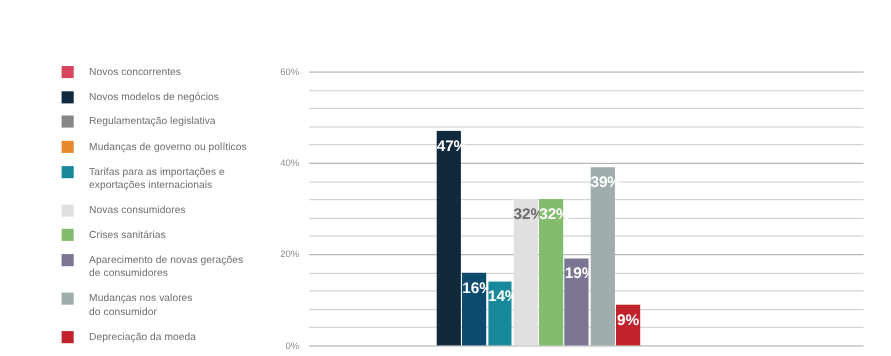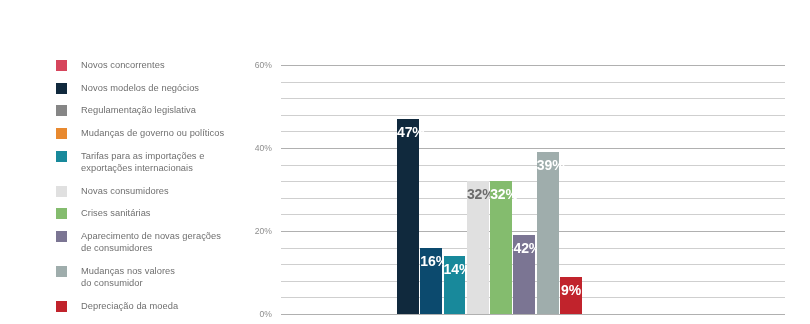--- a/index.html
+++ b/index.html
@@ -190,21 +190,21 @@
         <div class="bar" style="height: 58.1px; background: rgb(24, 137, 155);">
           <span class="bar-value">14%</span>
         </div>
         <div class="bar" style="height: 132.8px; background: rgb(224, 224, 224);">
           <span class="bar-value dark">32%</span>
         </div>
         <div class="bar" style="height: 132.8px; background: rgb(132, 188, 110);">
           <span class="bar-value">32%</span>
         </div>
         <div class="bar" style="height: 78.85px; background: rgb(123, 117, 147);">
-          <span class="bar-value">42%</span>
+          <span class="bar-value">19%</span>
         </div>
         <div class="bar" style="height: 161.85px; background: rgb(159, 173, 172);">
           <span class="bar-value">39%</span>
         </div>
         <div class="bar" style="height: 37.35px; background: rgb(193, 35, 44);">
           <span class="bar-value">9%</span>
         </div>
       </div>
   </div>
 

